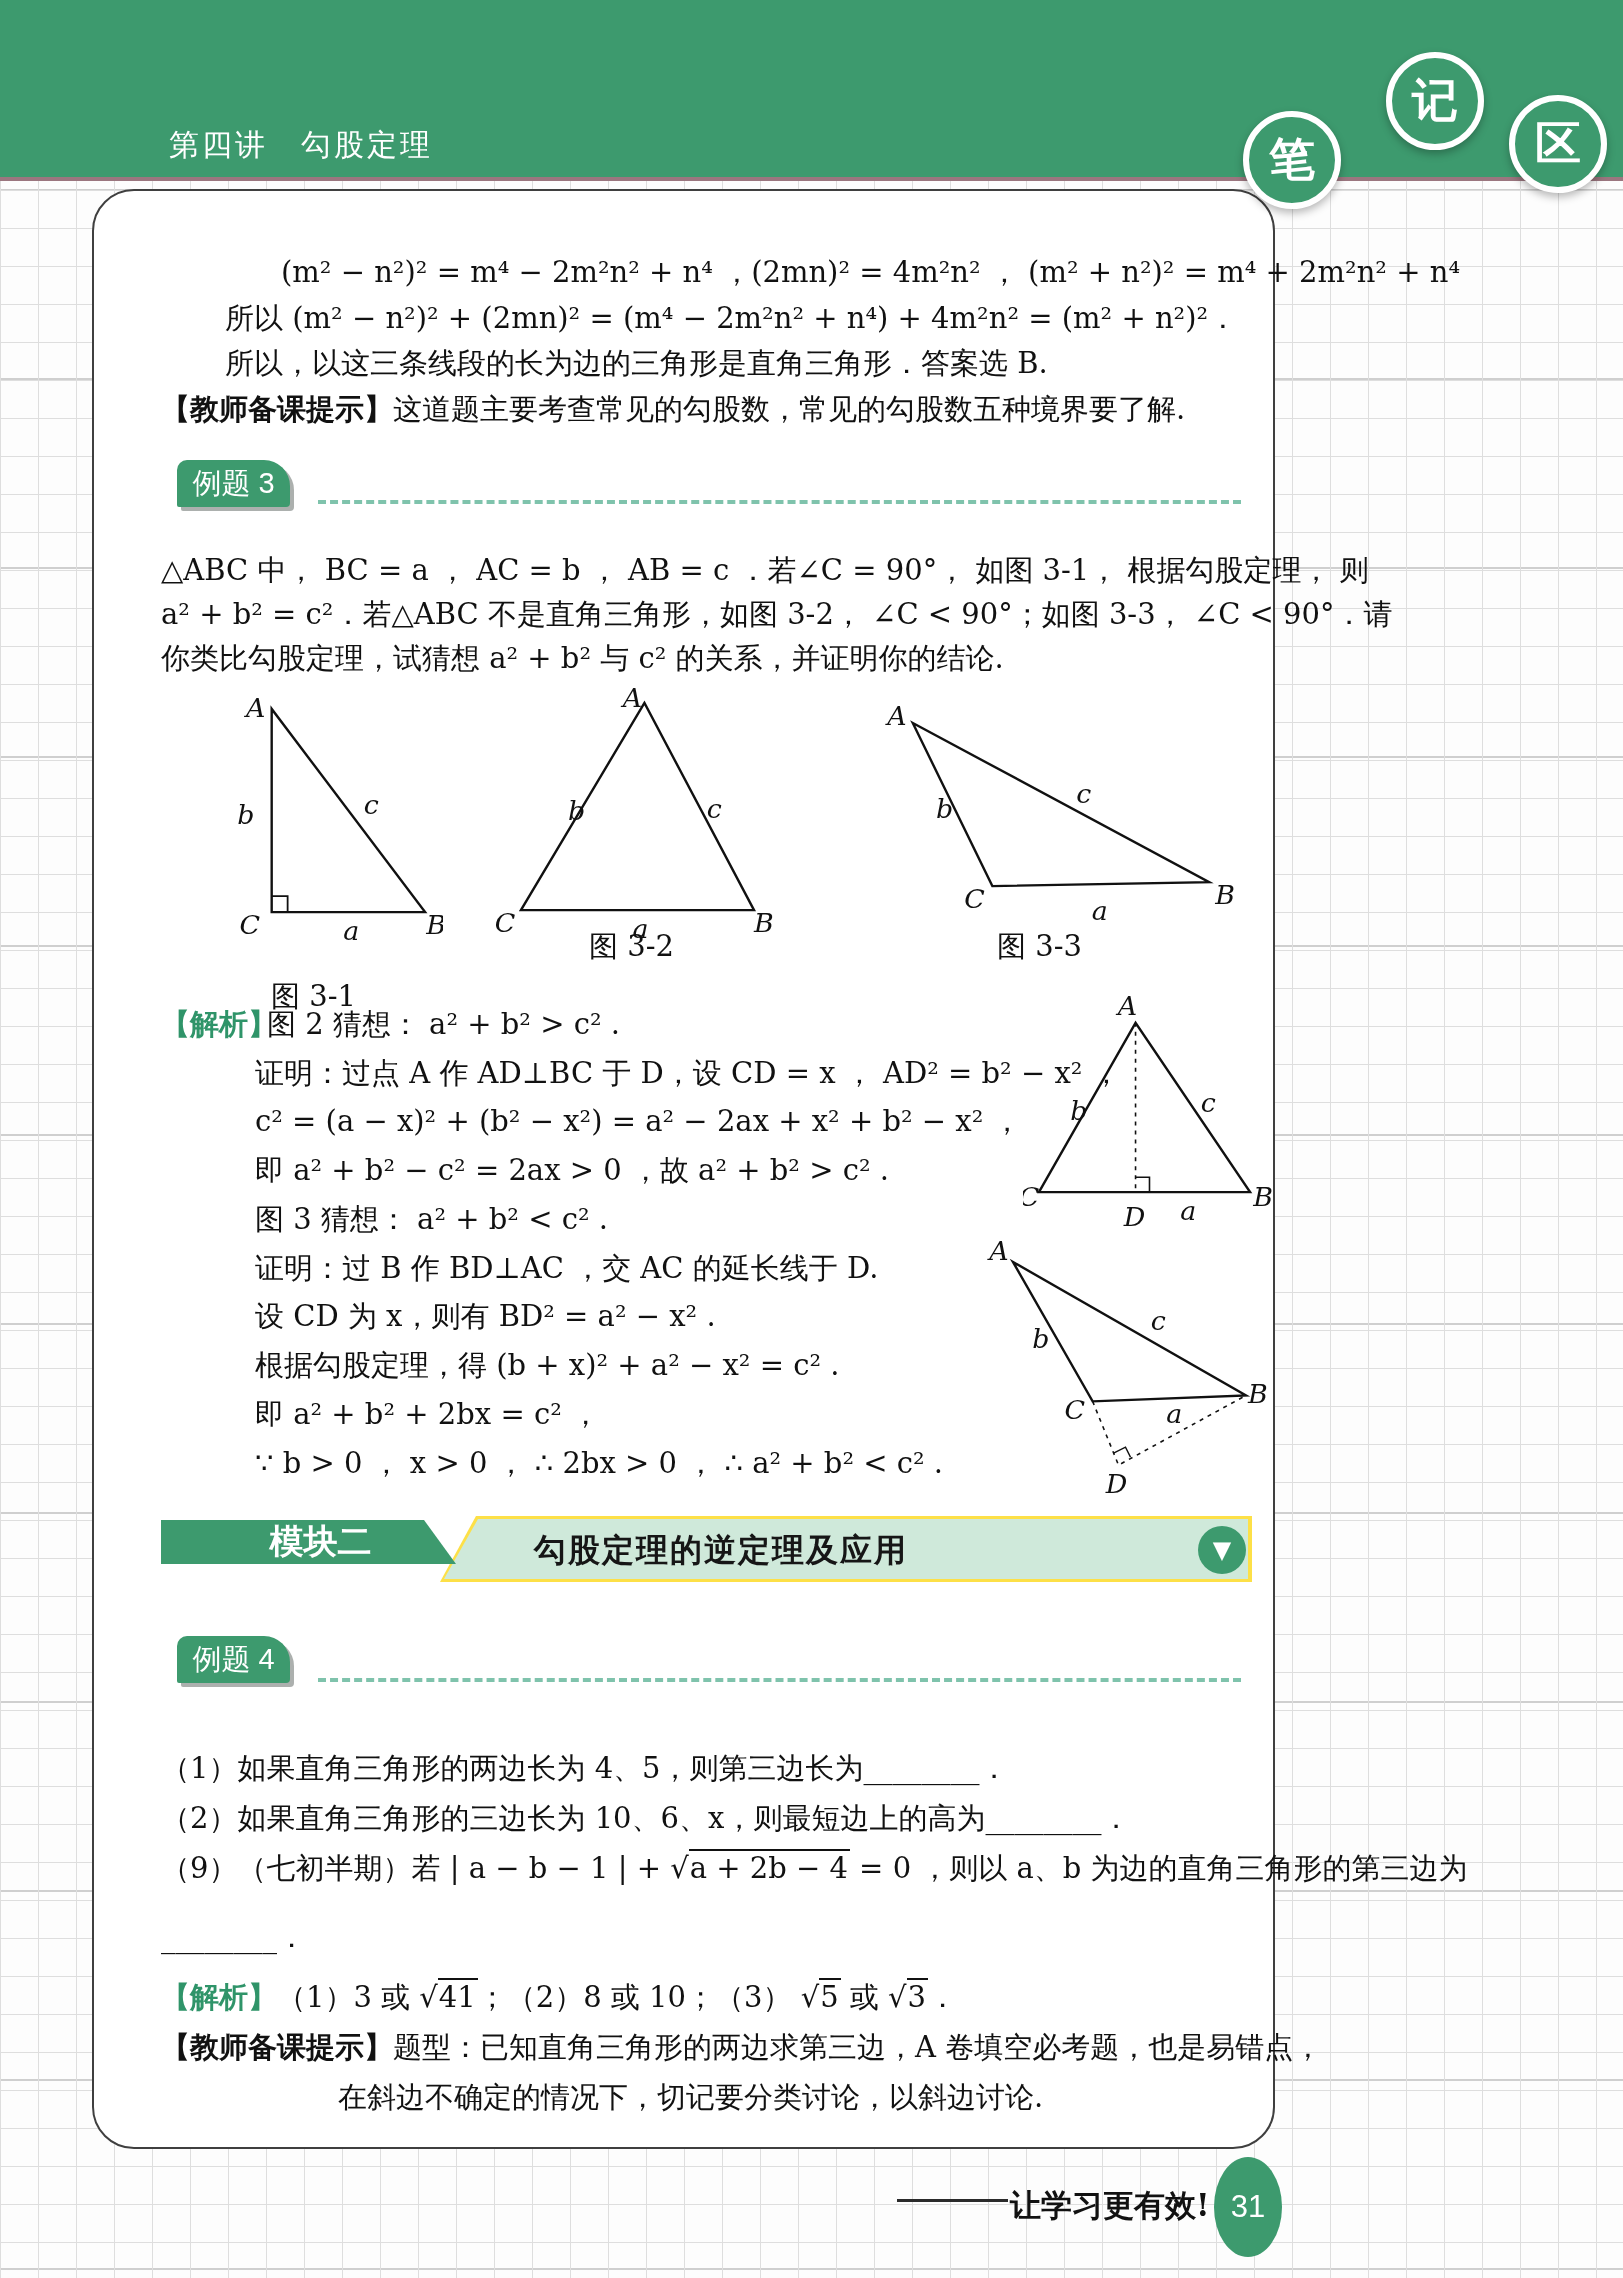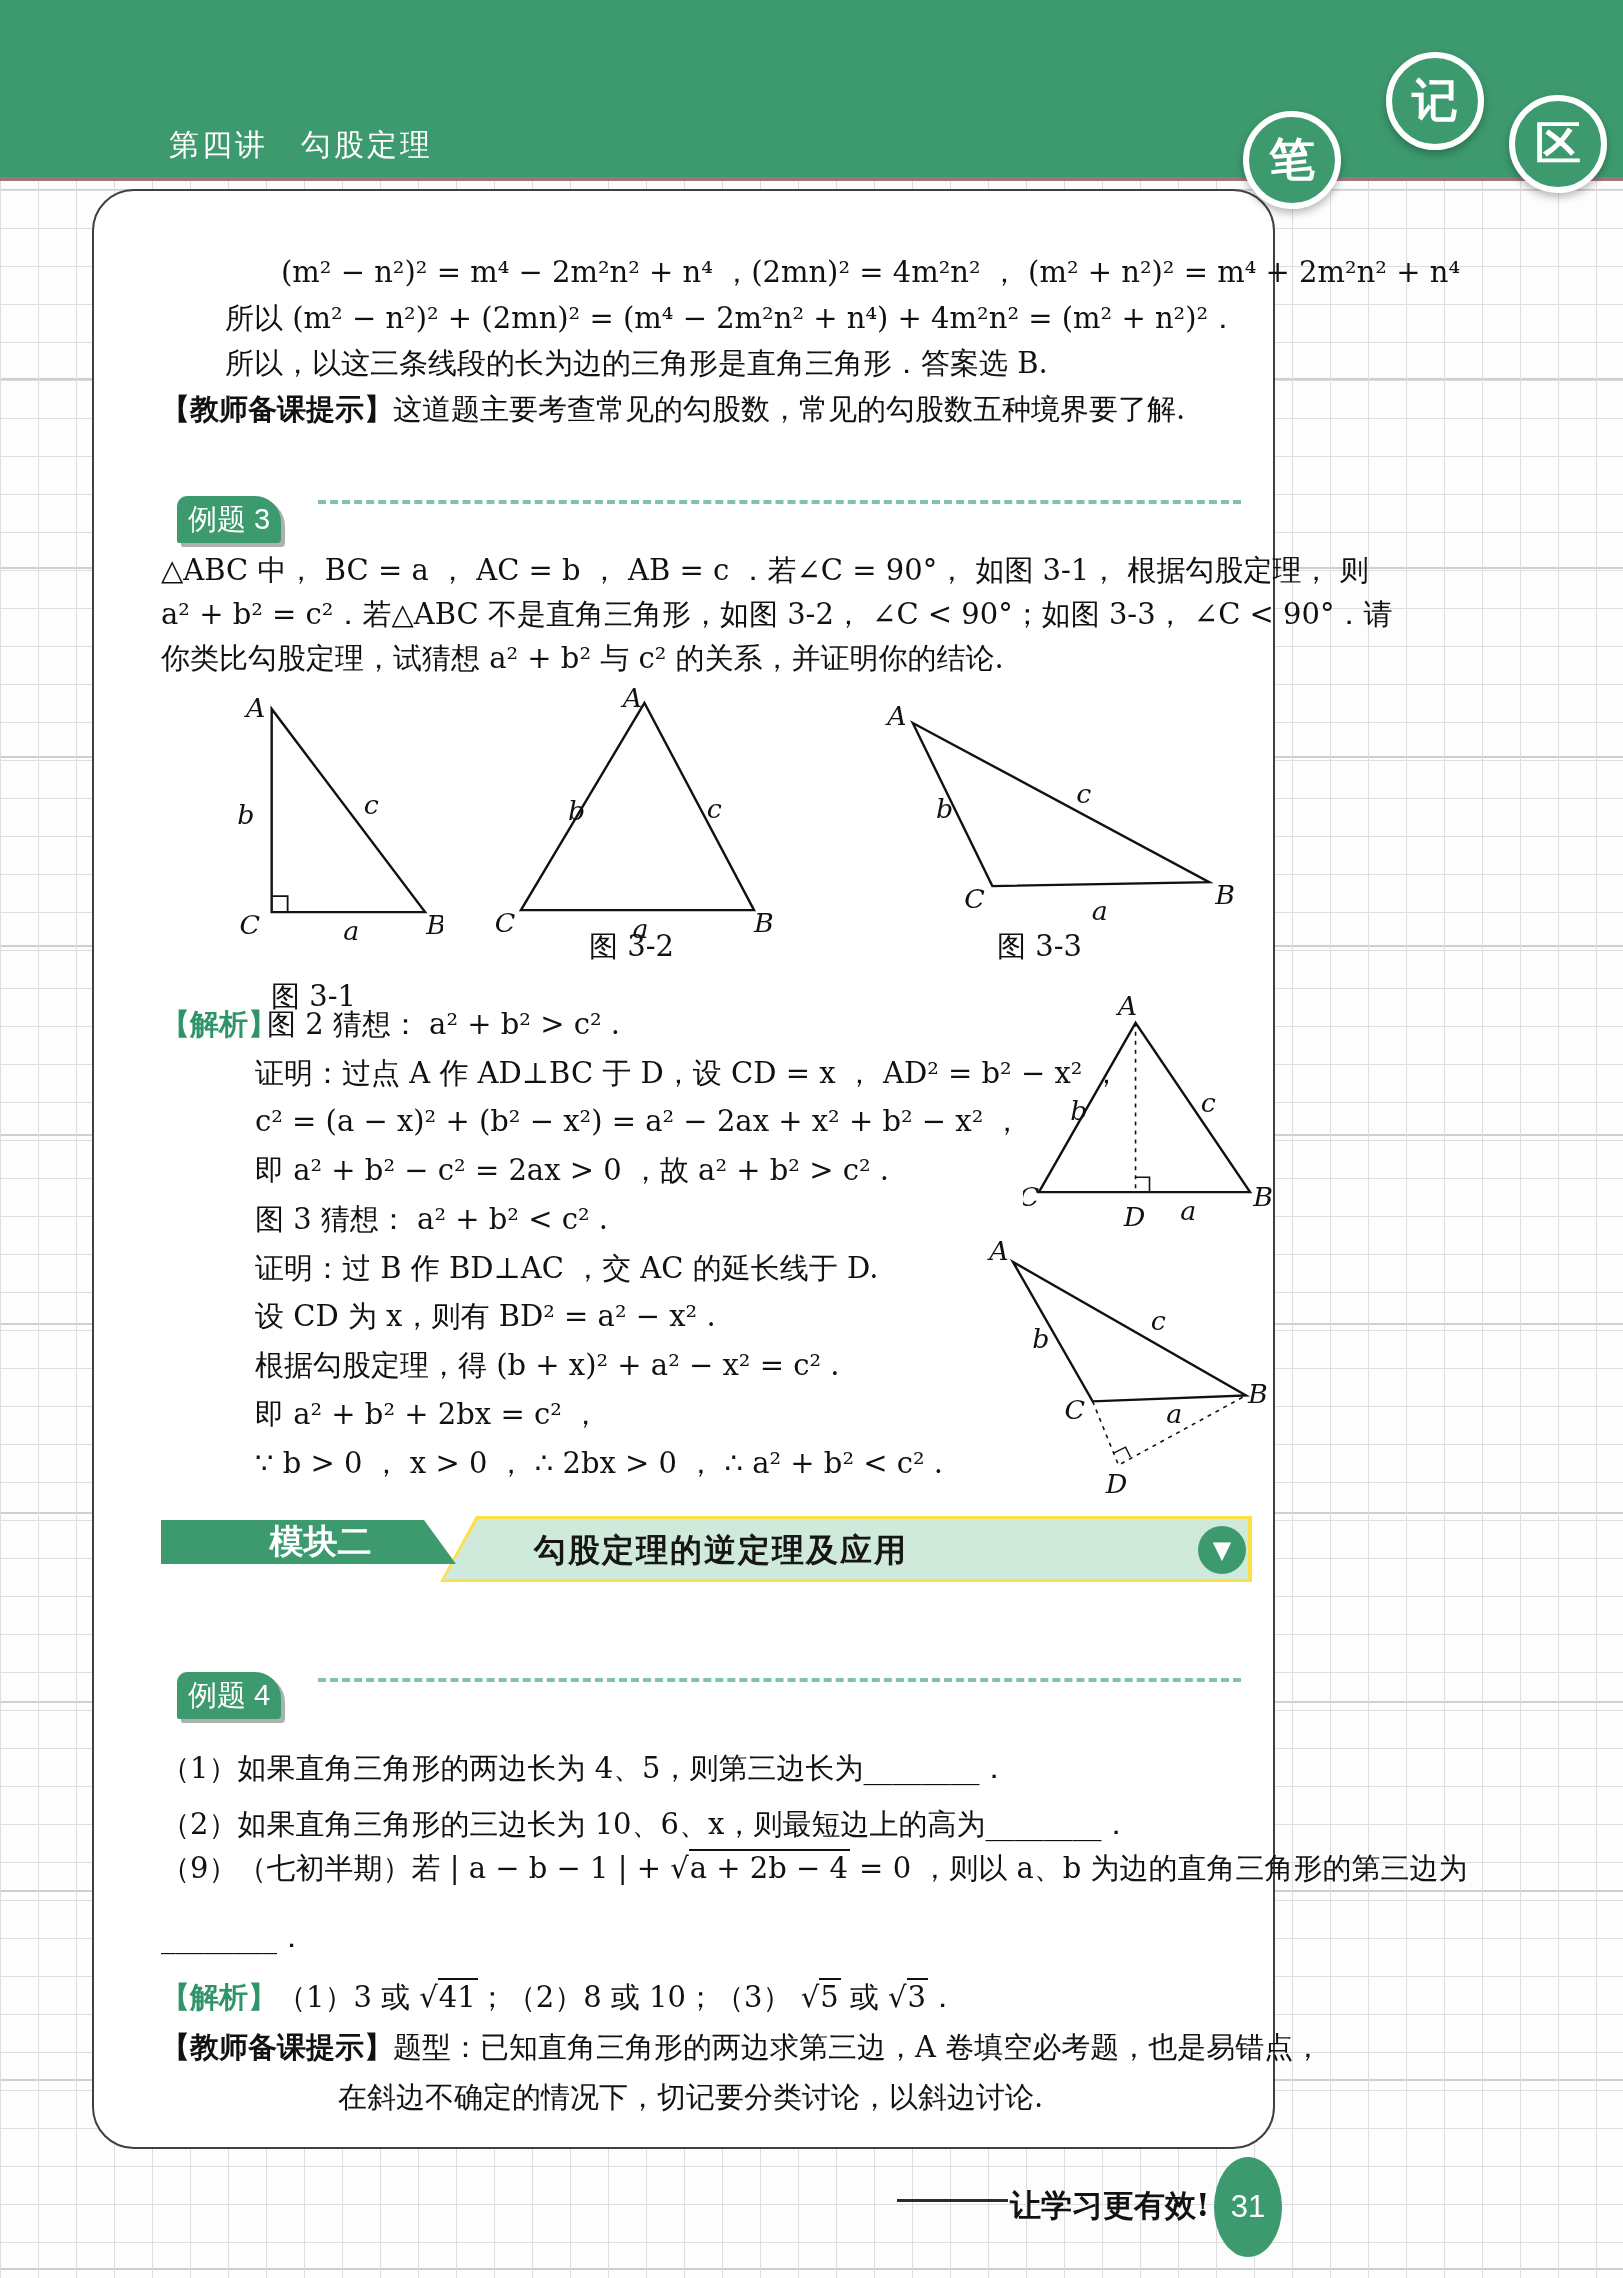--- a/index.html
+++ b/index.html
@@ -19,23 +19,23 @@
   .hbadge{position:absolute;width:86px;height:86px;border-radius:50%;background:#3d9a6e;border:6px solid #fff;
     box-shadow:0 4px 8px rgba(0,0,0,.28);color:#fff;font-family:"Liberation Sans",sans-serif;font-size:46px;font-weight:700;
     display:flex;align-items:center;justify-content:center;z-index:5;}
   
   .panel{position:absolute;left:92px;top:189px;width:1179px;height:1956px;background:#fff;border:2px solid #3f3f3f;border-radius:42px;z-index:1;}
   
   .t{position:absolute;font-size:29px;line-height:1.45;white-space:nowrap;color:#111;z-index:2;}
   .b{font-weight:700;}
   .green{color:#2f9469;font-weight:700;}
   
-  .extag{position:absolute;width:104px;height:47px;background:#3d9a6e;color:#fff;z-index:3;
+  .extag{position:absolute;width:113px;height:47px;background:#3d9a6e;color:#fff;z-index:3;
     font-family:"Liberation Sans",sans-serif;font-size:29px;display:flex;align-items:center;justify-content:center;
-    border-radius:10px 26px 4px 2px;box-shadow:4px 4px 0 rgba(70,80,75,.45);margin-top:36px;}
+    border-radius:10px 26px 4px 2px;box-shadow:4px 4px 0 rgba(70,80,75,.45);}
   .dash{position:absolute;height:0;border-top:4px dashed #7fc3ac;z-index:2;}
   
   .modtag{position:absolute;left:161px;top:1520px;width:271px;height:44px;background:#3d9a6e;z-index:4;
     clip-path:polygon(0 0, calc(100% - 32px) 0, 100% 100%, 0 100%);
     color:#fff;font-family:"Liberation Sans",sans-serif;font-size:34px;font-weight:700;
     display:flex;align-items:center;justify-content:center;filter:drop-shadow(0 5px 0 rgba(60,75,68,.55));padding-left:24px;}
   .modbar-outer{position:absolute;left:440px;top:1516px;width:812px;height:66px;background:#fde047;z-index:3;
     clip-path:polygon(36px 0, 100% 0, 100% 100%, 0 100%);filter:drop-shadow(4px 5px 0 rgba(60,75,68,.55));}
   .modbar-inner{position:absolute;left:4px;top:3px;width:804px;height:60px;background:#cfe9da;
     clip-path:polygon(34px 0, 100% 0, 100% 100%, 0 100%);}
@@ -184,21 +184,21 @@
       </div>
   </div>
 </div>
 
 <div class="extag" style="left:177px;top:1636px;">
     <span>例题 4</span>
   </div>
 <div class="dash" style="left:318px;top:1678px;width:923px;"></div>
 
 <div class="t" style="left:161px;top:1747px;">（1）如果直角三角形的两边长为 4、5，则第三边长为________．</div>
-<div class="t" style="left:161px;top:1797px;margin-top:6px;">（2）如果直角三角形的三边长为 10、6、x，则最短边上的高为________．</div>
+<div class="t" style="left:161px;top:1797px;">（2）如果直角三角形的三边长为 10、6、x，则最短边上的高为________．</div>
 <div class="t" style="left:161px;top:1847px;">
   <span>（9）（七初半期）若 | a − b − 1 | + </span><span>√</span><span class="ovl">a + 2b − 4</span><span> = 0 ，则以 a、b 为边的直角三角形的第三边为</span>
 </div>
 <div class="t" style="left:161px;top:1916px;">________．</div>
 
 <div class="t" style="left:161px;top:1976px;">
   <span class="green">【解析】</span><span>（1）3 或 </span><span>√</span><span class="ovl">41</span><span>；（2）8 或 10；（3） </span><span>√</span><span class="ovl">5</span><span> 或 </span><span>√</span><span class="ovl">3</span><span>．</span>
 </div>
 
 <div class="t" style="left:161px;top:2026px;">

